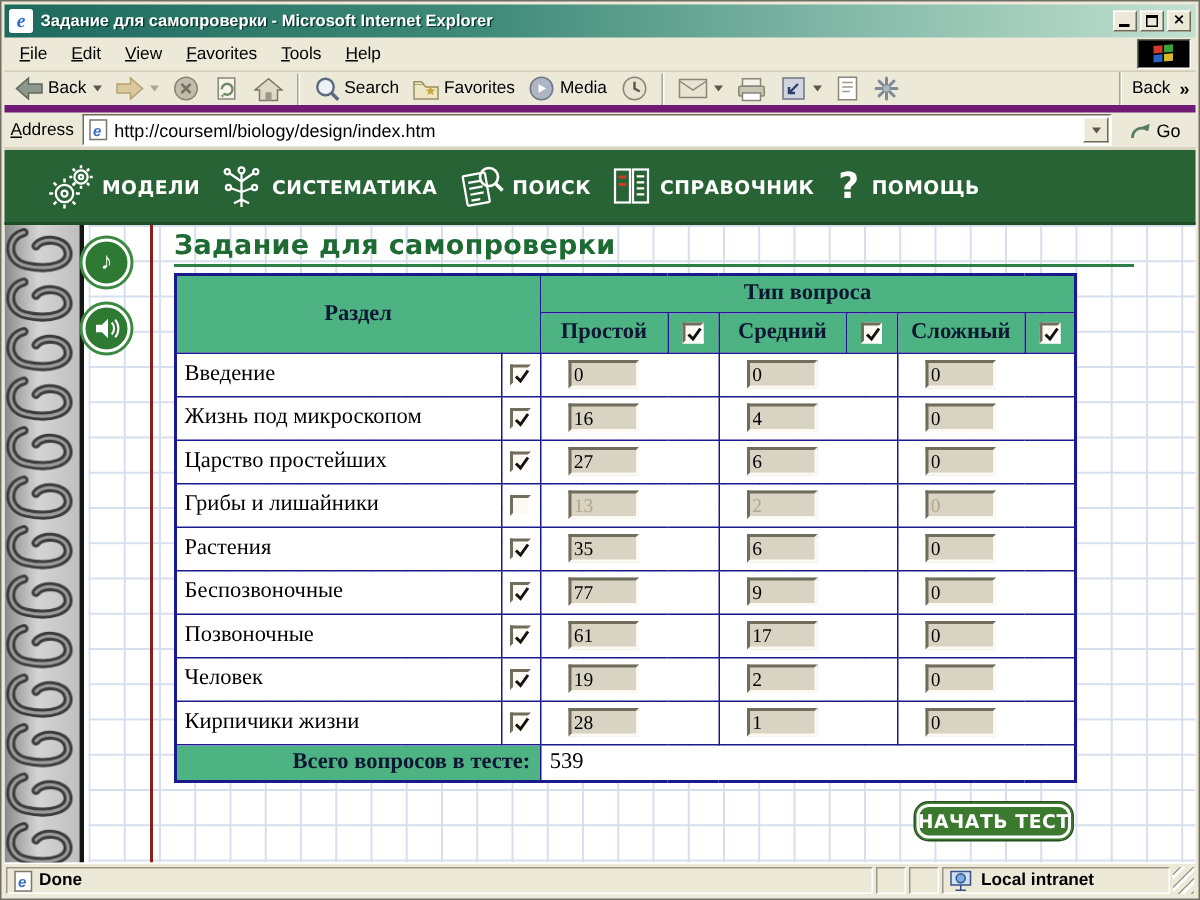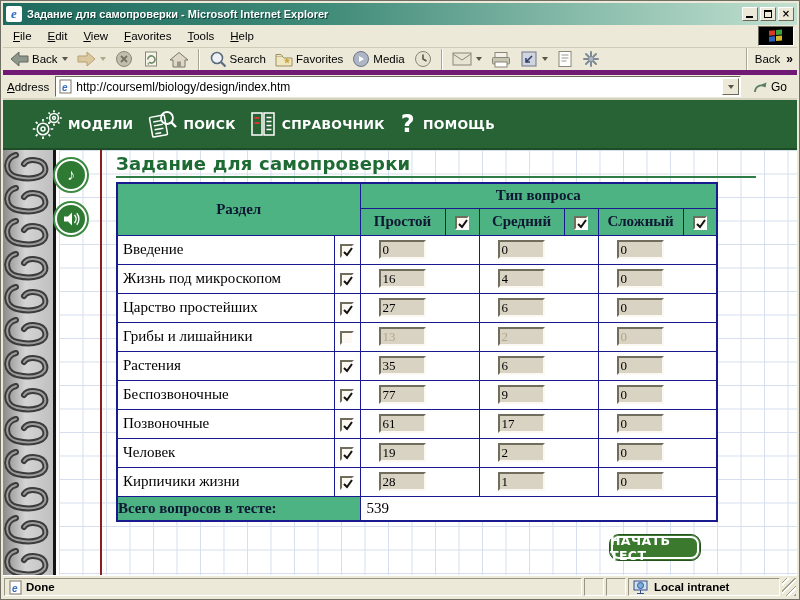--- a/index.html
+++ b/index.html
@@ -69,24 +69,24 @@
   tr.brow { height:29px; } tr.trow { height:25px; }
   td.name { background:#fff; padding-left:5px; font-size:15px; color:#000; }
   td.chkcell { background:#fff; text-align:center; }
   th.hchk { text-align:center; }
   td.numcell { background:#fff; }
   .tinput { display:block; margin-left:18px; width:47px; height:19px; background:#d8d3c3; border-top:2px solid #716d5c; border-left:2px solid #716d5c; border-bottom:2px solid #fbf9f1; border-right:2px solid #fbf9f1; font:13px "Liberation Serif",serif; padding:0 2px; color:#000; }
   .tinput.dim { color:#b3a687; }
   .checkbox { display:inline-block; width:14px; height:14px; background:#fbf9f1; border-top:2px solid #716d5c; border-left:2px solid #716d5c; border-bottom:2px solid #fff; border-right:2px solid #fff; position:relative; vertical-align:middle; }
   .checkbox svg { display:none; position:absolute; left:-1px; top:-1px; }
   .checkbox.checked svg { display:block; }
-  td.tlabel { background:#4db382; text-align:left; padding-right:6px; font-weight:bold; font-size:15px; color:#0d1633; }
+  td.tlabel { background:#4db382; text-align:right; padding-right:6px; font-weight:bold; font-size:15px; color:#0d1633; }
   td.tvalue { background:#fff; padding-left:6px; font-size:15px; color:#000; }
 
-  .start-btn { position:absolute; left:606px; top:384px; width:92px; height:27px; background:#3b7a2e; border:1px solid #25511c; border-radius:10px; box-shadow:inset 0 0 0 1px #3b7a2e, inset 0 0 0 3px #fff; color:#fff; font:bold 12.5px "DejaVu Sans",sans-serif; letter-spacing:.4px; display:flex; align-items:center; justify-content:center; cursor:default; }
+  .start-btn { position:absolute; left:606px; top:384px; width:107px; height:27px; background:#3b7a2e; border:1px solid #25511c; border-radius:10px; box-shadow:inset 0 0 0 1px #3b7a2e, inset 0 0 0 3px #fff; color:#fff; font:bold 12.5px "DejaVu Sans",sans-serif; letter-spacing:.4px; display:flex; align-items:center; justify-content:center; cursor:default; }
 
   
   .statusbar { height:22px; flex:0 0 22px; display:flex; align-items:center; gap:2px; padding:2px 1px 1px 1px; border-top:1px solid #fff; }
   .pane { height:18px; border:1px solid; border-color:#9a9684 #fff #fff #9a9684; display:flex; align-items:center; gap:4px; padding:0 4px; font-size:11.5px; font-weight:bold; white-space:nowrap; overflow:hidden; }
   .pane.main { flex:1; }
   .pane.tiny { width:20px; flex:0 0 20px; }
   .pane.zone { width:152px; flex:0 0 152px; }
   .grip { width:14px; height:18px; flex:0 0 14px; background:repeating-linear-gradient(135deg,transparent 0 3px,#a29e8c 3px 4px,#fff 4px 6px); }
 </style>
 </head>
@@ -262,20 +262,31 @@
             <circle cx="23" cy="10" r="1.4"></circle>
           </g>
           <g stroke-width="1.7">
             <path d="M12 13.6v-2.6M12 28.4V31M4.4 21H1.8M19.6 21h2.6M6.6 15.6l-1.8-1.8M17.4 26.4l1.8 1.8M6.6 26.4l-1.8 1.8M17.4 15.6l1.8-1.8"></path>
             <path d="M23 4.2V2.2M23 15.8v2M17.2 10h-2M28.8 10h2M19 6l-1.5-1.5M27 14l1.5 1.5M19 14l-1.5 1.5M27 6l1.5-1.5"></path>
           </g>
         </svg>
       <span>МОДЕЛИ</span>
     </span>
     <span class="nav-item">
+      <svg width="30" height="32" viewBox="0 0 30 32" fill="none" stroke="#fff" stroke-width="1.5">
+          <path d="M15 30V8M15 13L7 7.5M15 13l8-5.5M15 20l-7-2.5M15 20l7-2.5M15 25l-5 2.5M15 25l5 2.5"></path>
+          <circle cx="15" cy="5.5" r="2"></circle>
+          <circle cx="5.5" cy="6.5" r="1.7"></circle>
+          <circle cx="24.5" cy="6.5" r="1.7"></circle>
+          <circle cx="6.3" cy="17" r="1.7"></circle>
+          <circle cx="23.7" cy="17" r="1.7"></circle>
+        </svg>
+      <span>СИСТЕМАТИКА</span>
+    </span>
+    <span class="nav-item">
       <svg width="32" height="32" viewBox="0 0 32 32" fill="none" stroke="#fff" stroke-width="1.5">
           <g transform="rotate(-10 13 18)">
             <rect x="5" y="8" width="15" height="20" rx="1"></rect>
             <path d="M8 13h9M8 17h9M8 21h9M8 25h6"></path>
           </g>
           <circle cx="21" cy="10" r="6" stroke-width="1.8"></circle>
           <path d="M25.5 14.5L30 19" stroke-width="2.4"></path>
         </svg>
       <span>ПОИСК</span>
     </span>

